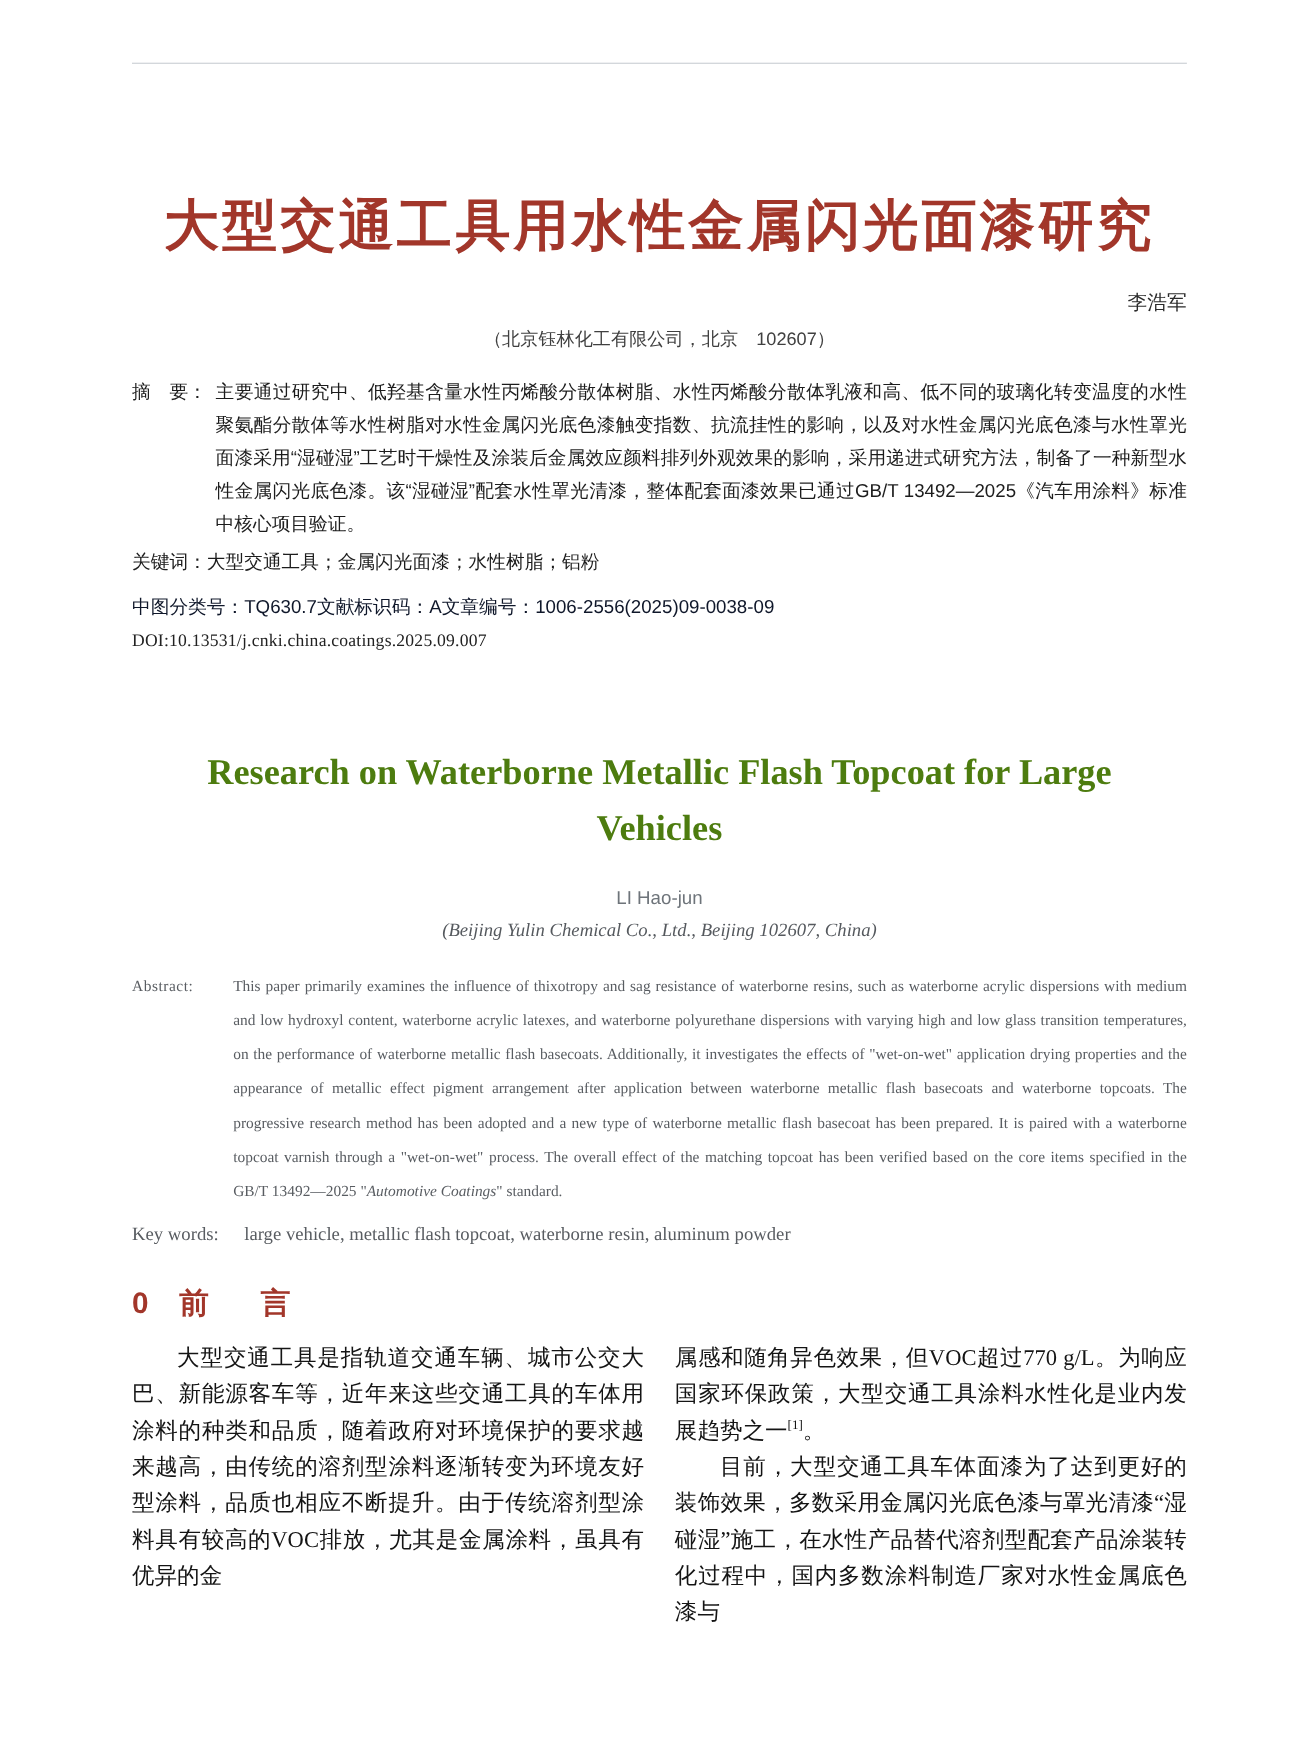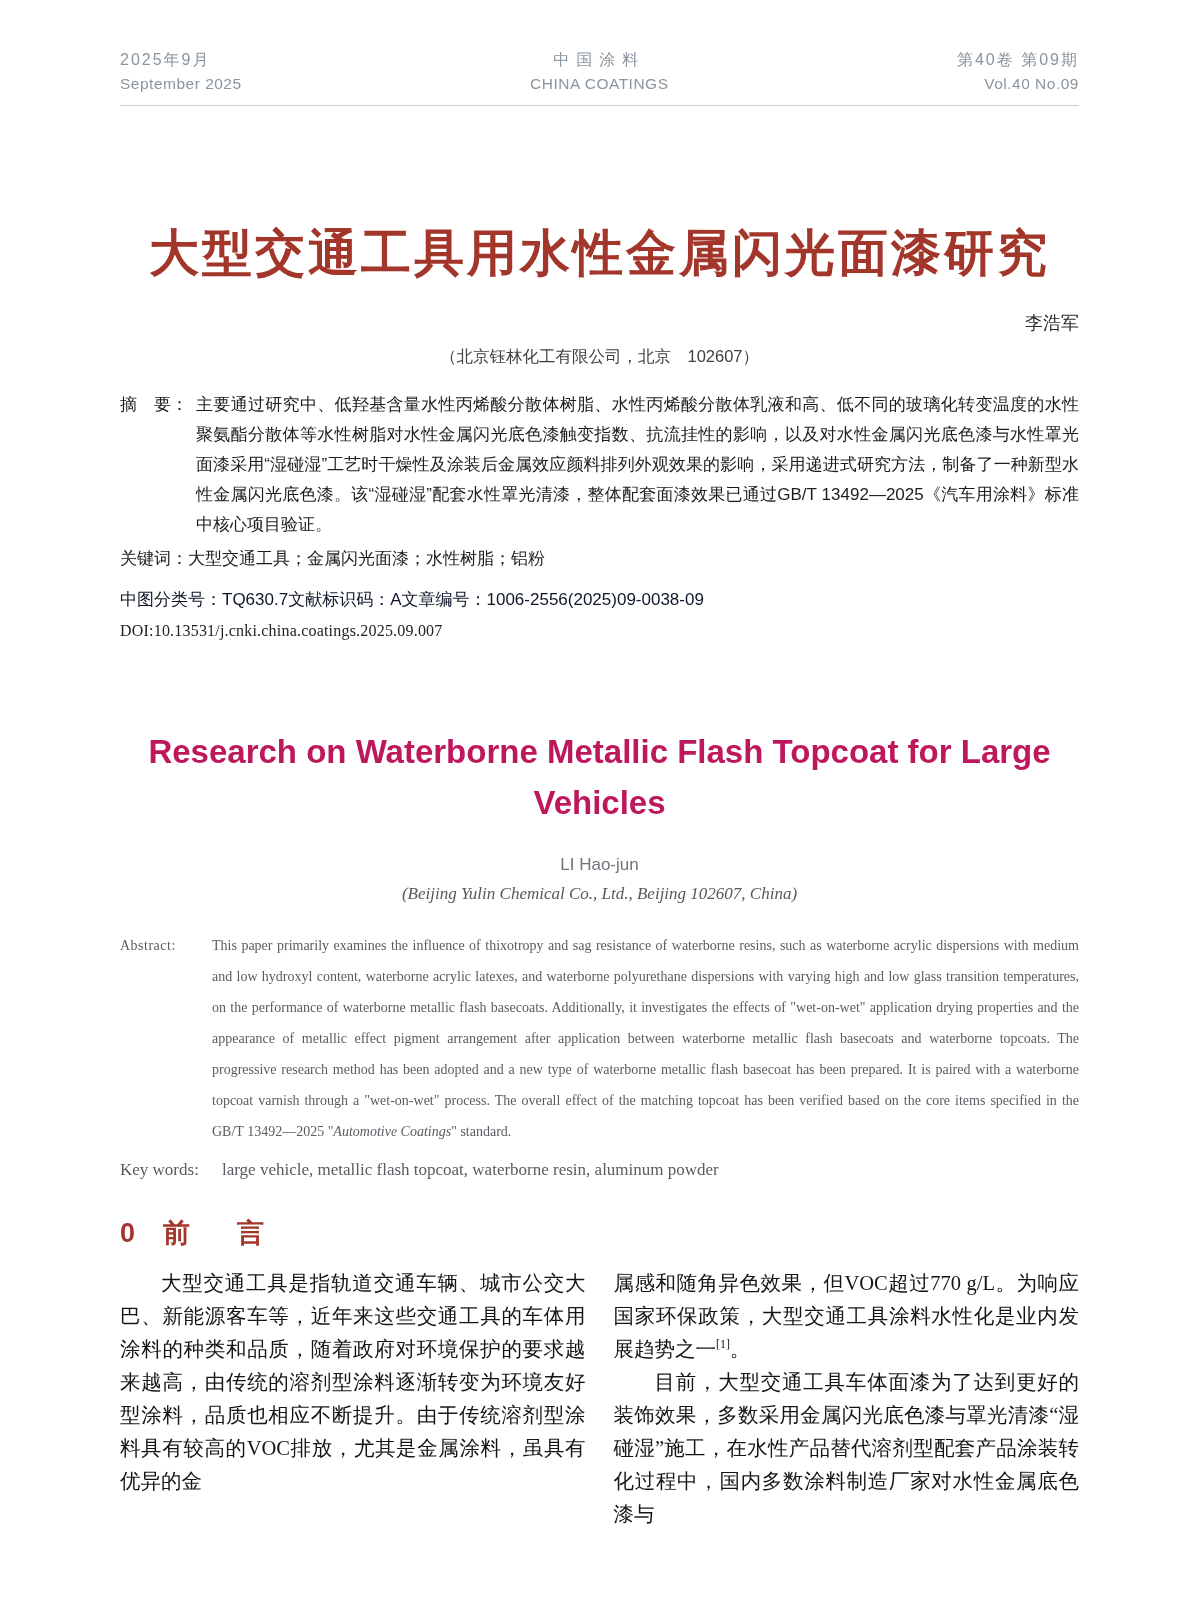--- a/index.html
+++ b/index.html
@@ -47,22 +47,22 @@
     margin-top:13px; font-size:17px; line-height:26px; color:#0f172a;
   }
   .doi-line {
     margin-top:9px; font-family:"Liberation Serif", serif;
     font-size:16px; color:#222222; letter-spacing:0.2px;
   }
 
   
   .title-en {
     margin:86px auto 0; max-width:930px; text-align:center;
-    font-family:Liberation Sans, sans-serif; font-weight:bold;
-    font-size:33px; line-height:1.55; color:#be185d;
+    font-family:Liberation Serif, serif; font-weight:bold;
+    font-size:33px; line-height:1.55; color:#4d7c0f;
   }
   .author-en { margin-top:27px; text-align:center; font-size:17px; color:#6e747a; }
   .affil-en  {
     margin-top:9px; text-align:center; font-family:"Liberation Serif", serif;
     font-style:italic; font-size:17px; color:#55595e;
   }
 
   
   .en-abs { display:flex; margin-top:26px; font-family:"Liberation Serif", serif;
             font-size:14px; line-height:31px; color:#585c61; }
@@ -82,34 +82,20 @@
          line-height:33px; text-align:justify; color:#141414; }
   .col p.indent { text-indent:2em; }
   .col sup { font-size:0.58em; vertical-align:super; line-height:0; }
 </style>
 </head>
 <body>
 
 <div class="page">
   <div class="content">
 
-    <div class="jheader">
-      <div class="block-left">
-        <div class="cn">2025年9月</div>
-        <div class="en">September 2025</div>
-      </div>
-      <div class="block-center">
-        <div class="cn journal-cn">中国涂料</div>
-        <div class="en">CHINA COATINGS</div>
-      </div>
-      <div class="block-right">
-        <div class="cn">第40卷 第09期</div>
-        <div class="en">Vol.40 No.09</div>
-      </div>
-    </div>
     <hr class="header-rule">
 
     <h1 class="title-cn">大型交通工具用水性金属闪光面漆研究</h1>
     <div class="author-cn">李浩军</div>
     <div class="affil-cn">（北京钰林化工有限公司，北京　102607）</div>
 
     <div class="hang-row">
       <div class="lbl">摘　要：</div>
       <div class="txt">主要通过研究中、低羟基含量水性丙烯酸分散体树脂、水性丙烯酸分散体乳液和高、低不同的玻璃化转变温度的水性聚氨酯分散体等水性树脂对水性金属闪光底色漆触变指数、抗流挂性的影响，以及对水性金属闪光底色漆与水性罩光面漆采用“湿碰湿”工艺时干燥性及涂装后金属效应颜料排列外观效果的影响，采用递进式研究方法，制备了一种新型水性金属闪光底色漆。该“湿碰湿”配套水性罩光清漆，整体配套面漆效果已通过GB/T 13492—2025《汽车用涂料》标准中核心项目验证。</div>
     </div>

